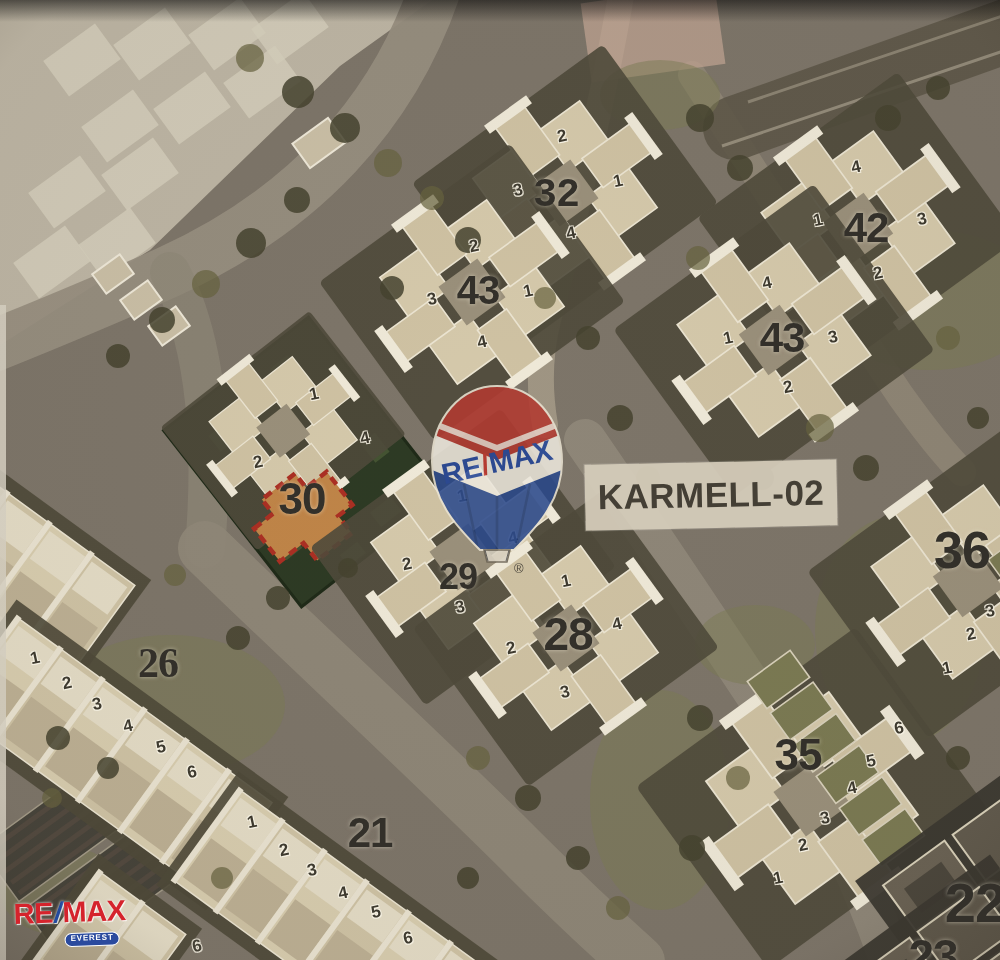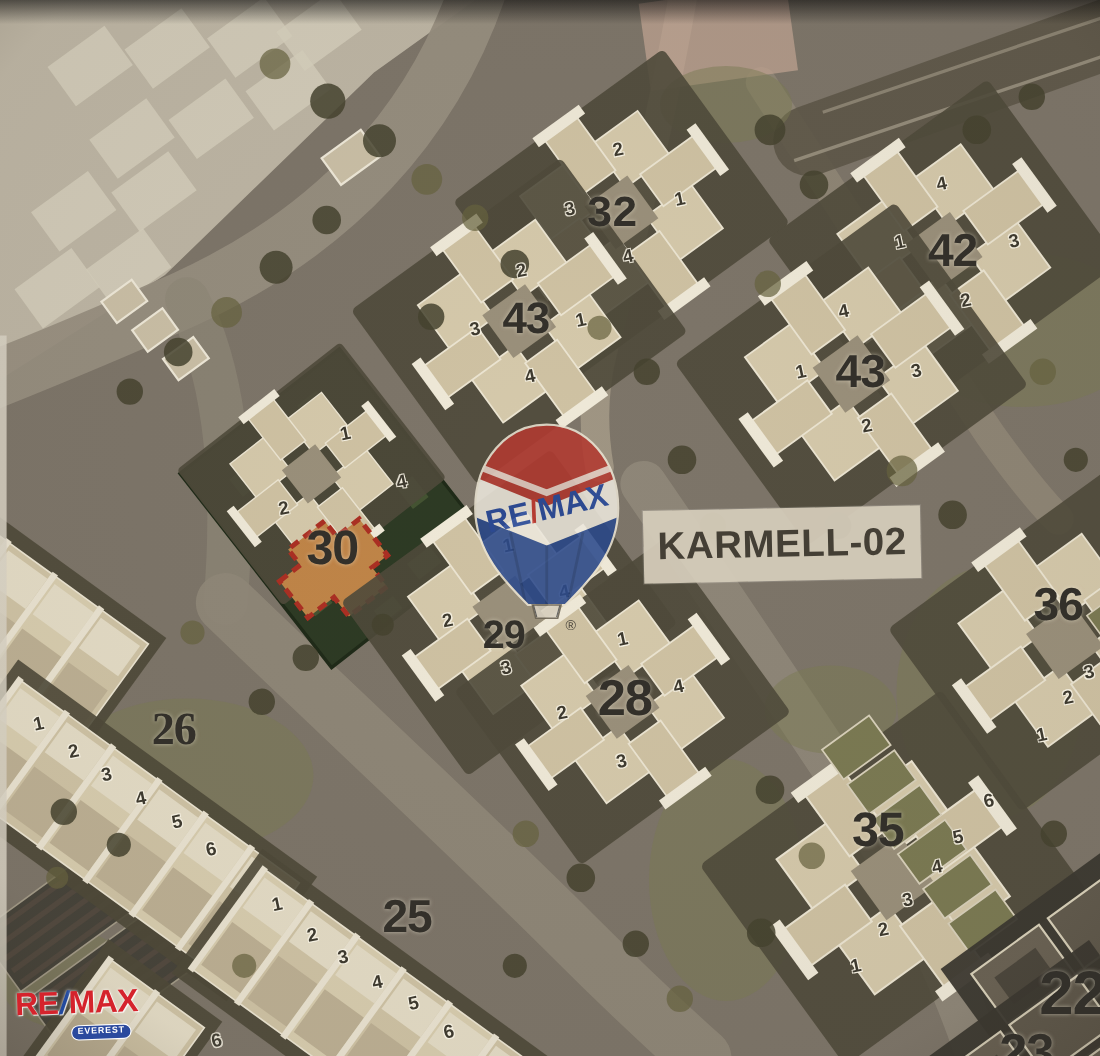--- a/index.html
+++ b/index.html
@@ -446,28 +446,28 @@
       <div class="unum" style="left: 617px; top: 624px;">4</div>
       <div class="unum" style="left: 511px; top: 648px;">2</div>
       <div class="unum" style="left: 565px; top: 692px;">3</div>
       <div class="bnum" style="left: 158px; top: 663px; font-size: 42px; font-family: Liberation Serif, serif;">26</div>
       <div class="unum" style="left: 35px; top: 658px;">1</div>
       <div class="unum" style="left: 67px; top: 683px;">2</div>
       <div class="unum" style="left: 97px; top: 704px;">3</div>
       <div class="unum" style="left: 128px; top: 726px;">4</div>
       <div class="unum" style="left: 161px; top: 747px;">5</div>
       <div class="unum" style="left: 192px; top: 772px;">6</div>
-      <div class="bnum" style="left: 370px; top: 833px; font-size: 42px;">25</div>
+      <div class="bnum" style="left: 370px; top: 833px; font-size: 42px;">21</div>
       <div class="unum" style="left: 252px; top: 822px;">1</div>
       <div class="unum" style="left: 284px; top: 850px;">2</div>
       <div class="unum" style="left: 312px; top: 870px;">3</div>
       <div class="unum" style="left: 343px; top: 893px;">4</div>
       <div class="unum" style="left: 376px; top: 912px;">5</div>
       <div class="unum" style="left: 408px; top: 938px;">6</div>
-      <div class="bnum" style="left: 962px; top: 550px; font-size: 42px;">36</div>
+      <div class="bnum" style="left: 962px; top: 550px; font-size: 52px;">36</div>
       <div class="unum" style="left: 990px; top: 611px;">3</div>
       <div class="unum" style="left: 971px; top: 634px;">2</div>
       <div class="unum" style="left: 947px; top: 668px;">1</div>
       <div class="bnum" style="left: 798px; top: 755px; font-size: 44px;">35</div>
       <div class="unum" style="left: 899px; top: 728px;">6</div>
       <div class="unum" style="left: 871px; top: 761px;">5</div>
       <div class="unum" style="left: 852px; top: 788px;">4</div>
       <div class="unum" style="left: 825px; top: 818px;">3</div>
       <div class="unum" style="left: 803px; top: 845px;">2</div>
       <div class="unum" style="left: 778px; top: 878px;">1</div>

